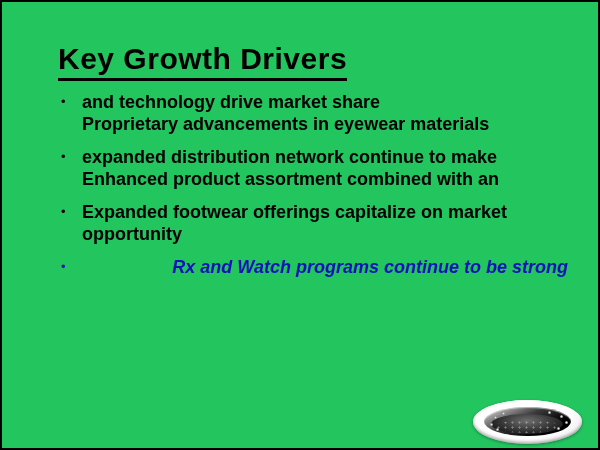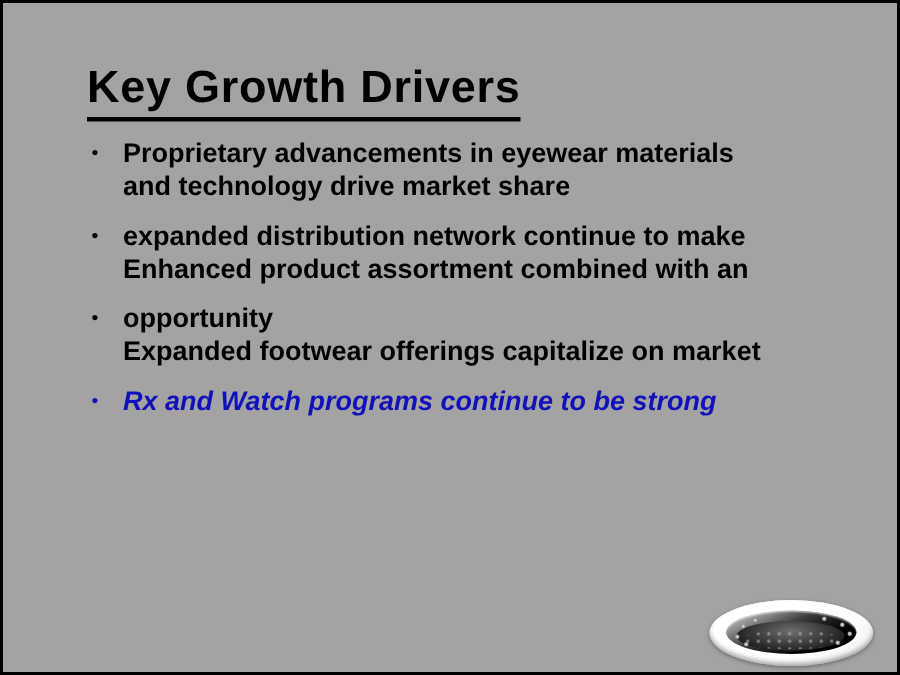--- a/index.html
+++ b/index.html
@@ -1,20 +1,20 @@
 <!DOCTYPE html>
 <html><head>
 <meta charset="utf-8">
 <style>
   html, body { margin: 0; padding: 0; background: #fff; }
   .slide {
     position: relative;
     width: 600px; height: 450px;
     box-sizing: border-box;
-    background: #a3a3a3;
+    background: #22c55e;
     border: 2px solid #000000;
     overflow: hidden;
     font-family: "Liberation Sans", "DejaVu Sans", sans-serif;
   }
   .title {
     position: absolute;
     left: 56px; top: 40px;
     margin: 0;
     display: inline-block;
     font-size: 30px;
@@ -46,21 +46,21 @@
     box-sizing: border-box;
   }
   .bullet .text {
     flex: 1 1 auto;
     font-size: 18px;
     font-weight: bold;
     line-height: 22px;
   }
   .bullet .text .line { white-space: nowrap; }
   .bullet.emphasis { color: #1111BB; }
-  .bullet.emphasis .text { font-style: italic; }
+  .bullet.emphasis .text { font-style: italic; text-align: right; }
 
   
   .logo {
     position: absolute;
     left: 471px; top: 398px;
     width: 109px; height: 44px;
   }
   .logo-outer {
     position: absolute; left: 0; top: 0;
     width: 109px; height: 44px;
@@ -112,38 +112,38 @@
 
 <div class="slide">
 
   <h1 class="title">Key Growth Drivers</h1>
 
   <div class="bullets">
 
     <div class="bullet">
       <span class="marker">•</span>
       <span class="text">
+        <div class="line">and technology drive market share</div>
         <div class="line">Proprietary advancements in eyewear materials</div>
-        <div class="line">and technology drive market share</div>
       </span>
     </div>
 
     <div class="bullet">
       <span class="marker">•</span>
       <span class="text">
         <div class="line">expanded distribution network continue to make</div>
         <div class="line">Enhanced product assortment combined with an</div>
       </span>
     </div>
 
     <div class="bullet">
       <span class="marker">•</span>
       <span class="text">
+        <div class="line">Expanded footwear offerings capitalize on market</div>
         <div class="line">opportunity</div>
-        <div class="line">Expanded footwear offerings capitalize on market</div>
       </span>
     </div>
 
     <div class="bullet emphasis">
       <span class="marker">•</span>
       <span class="text">
         <div class="line">Rx and Watch programs continue to be strong</div>
       </span>
     </div>
 

